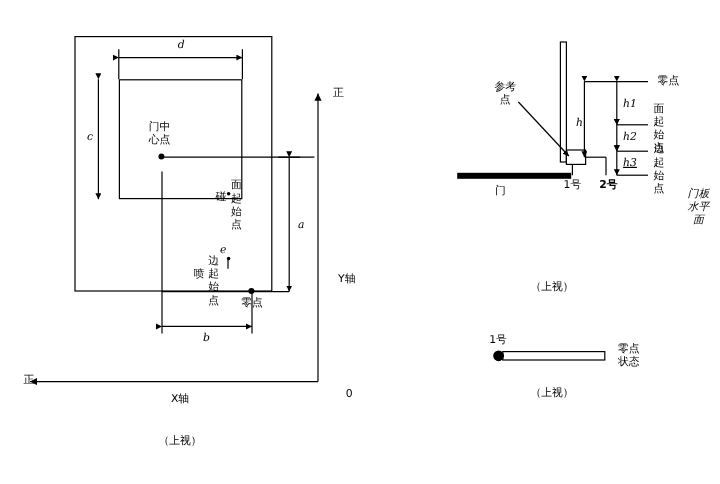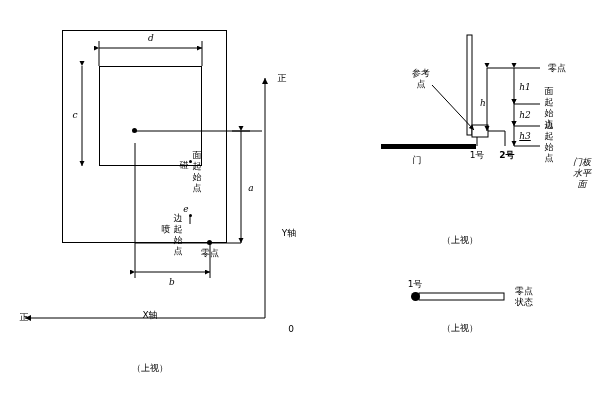--- a/index.html
+++ b/index.html
@@ -96,39 +96,41 @@
   <div class="dot sm" style="left:189px; top:160px;"></div>
   <div class="dot sm" style="left:189px; top:214px;"></div>
   <div class="dot" style="left:207px; top:240px;"></div>
 
   <div class="lbl italic" style="left:143px; top:33px; width:16px;">d</div>
   <div class="lbl italic" style="left:68px; top:110px; width:14px;">c</div>
   <div class="lbl italic" style="left:165px; top:277px; width:14px;">b</div>
   <div class="lbl italic" style="left:244px; top:183px; width:14px;">a</div>
   <div class="lbl italic" style="left:180px; top:204px; width:12px;">e</div>
 
+  <div class="lbl" style="left:106px; top:101px; width:54px;">门中
+心点</div>
 
   <div class="lbl" style="left:178px; top:160px; width:12px;">碰</div>
   <div class="lbl" style="left:191px; top:150px; width:12px;">面
 起
 始
 点</div>
 
   <div class="lbl" style="left:160px; top:224px; width:12px;">喷</div>
   <div class="lbl" style="left:172px; top:213px; width:12px;">边
 起
 始
 点</div>
 
   <div class="lbl" style="left:196px; top:248px; width:28px;">零点</div>
 
   <div class="lbl" style="left:275px; top:73px; width:14px;">正</div>
   <div class="lbl" style="left:17px; top:312px; width:14px;">正</div>
   <div class="lbl" style="left:276px; top:228px; width:26px;">Y轴</div>
-  <div class="lbl" style="left:137px; top:310px; width:26px;">X轴</div>
+  <div class="lbl" style="left:137px; top:328px; width:26px;">X轴</div>
   <div class="lbl" style="left:286px; top:324px; width:10px;">0</div>
   <div class="lbl" style="left:120px; top:363px; width:60px;">（上视）</div>
 
   <svg class="overlay">
 
     <rect x="467" y="35" width="5" height="100" fill="#ffffff" stroke="#000" stroke-width="1"></rect>
 
     <rect x="381" y="144" width="95" height="5" fill="#000"></rect>
 
     <rect x="472" y="125" width="16" height="12" fill="#ffffff" stroke="#000" stroke-width="1"></rect>

